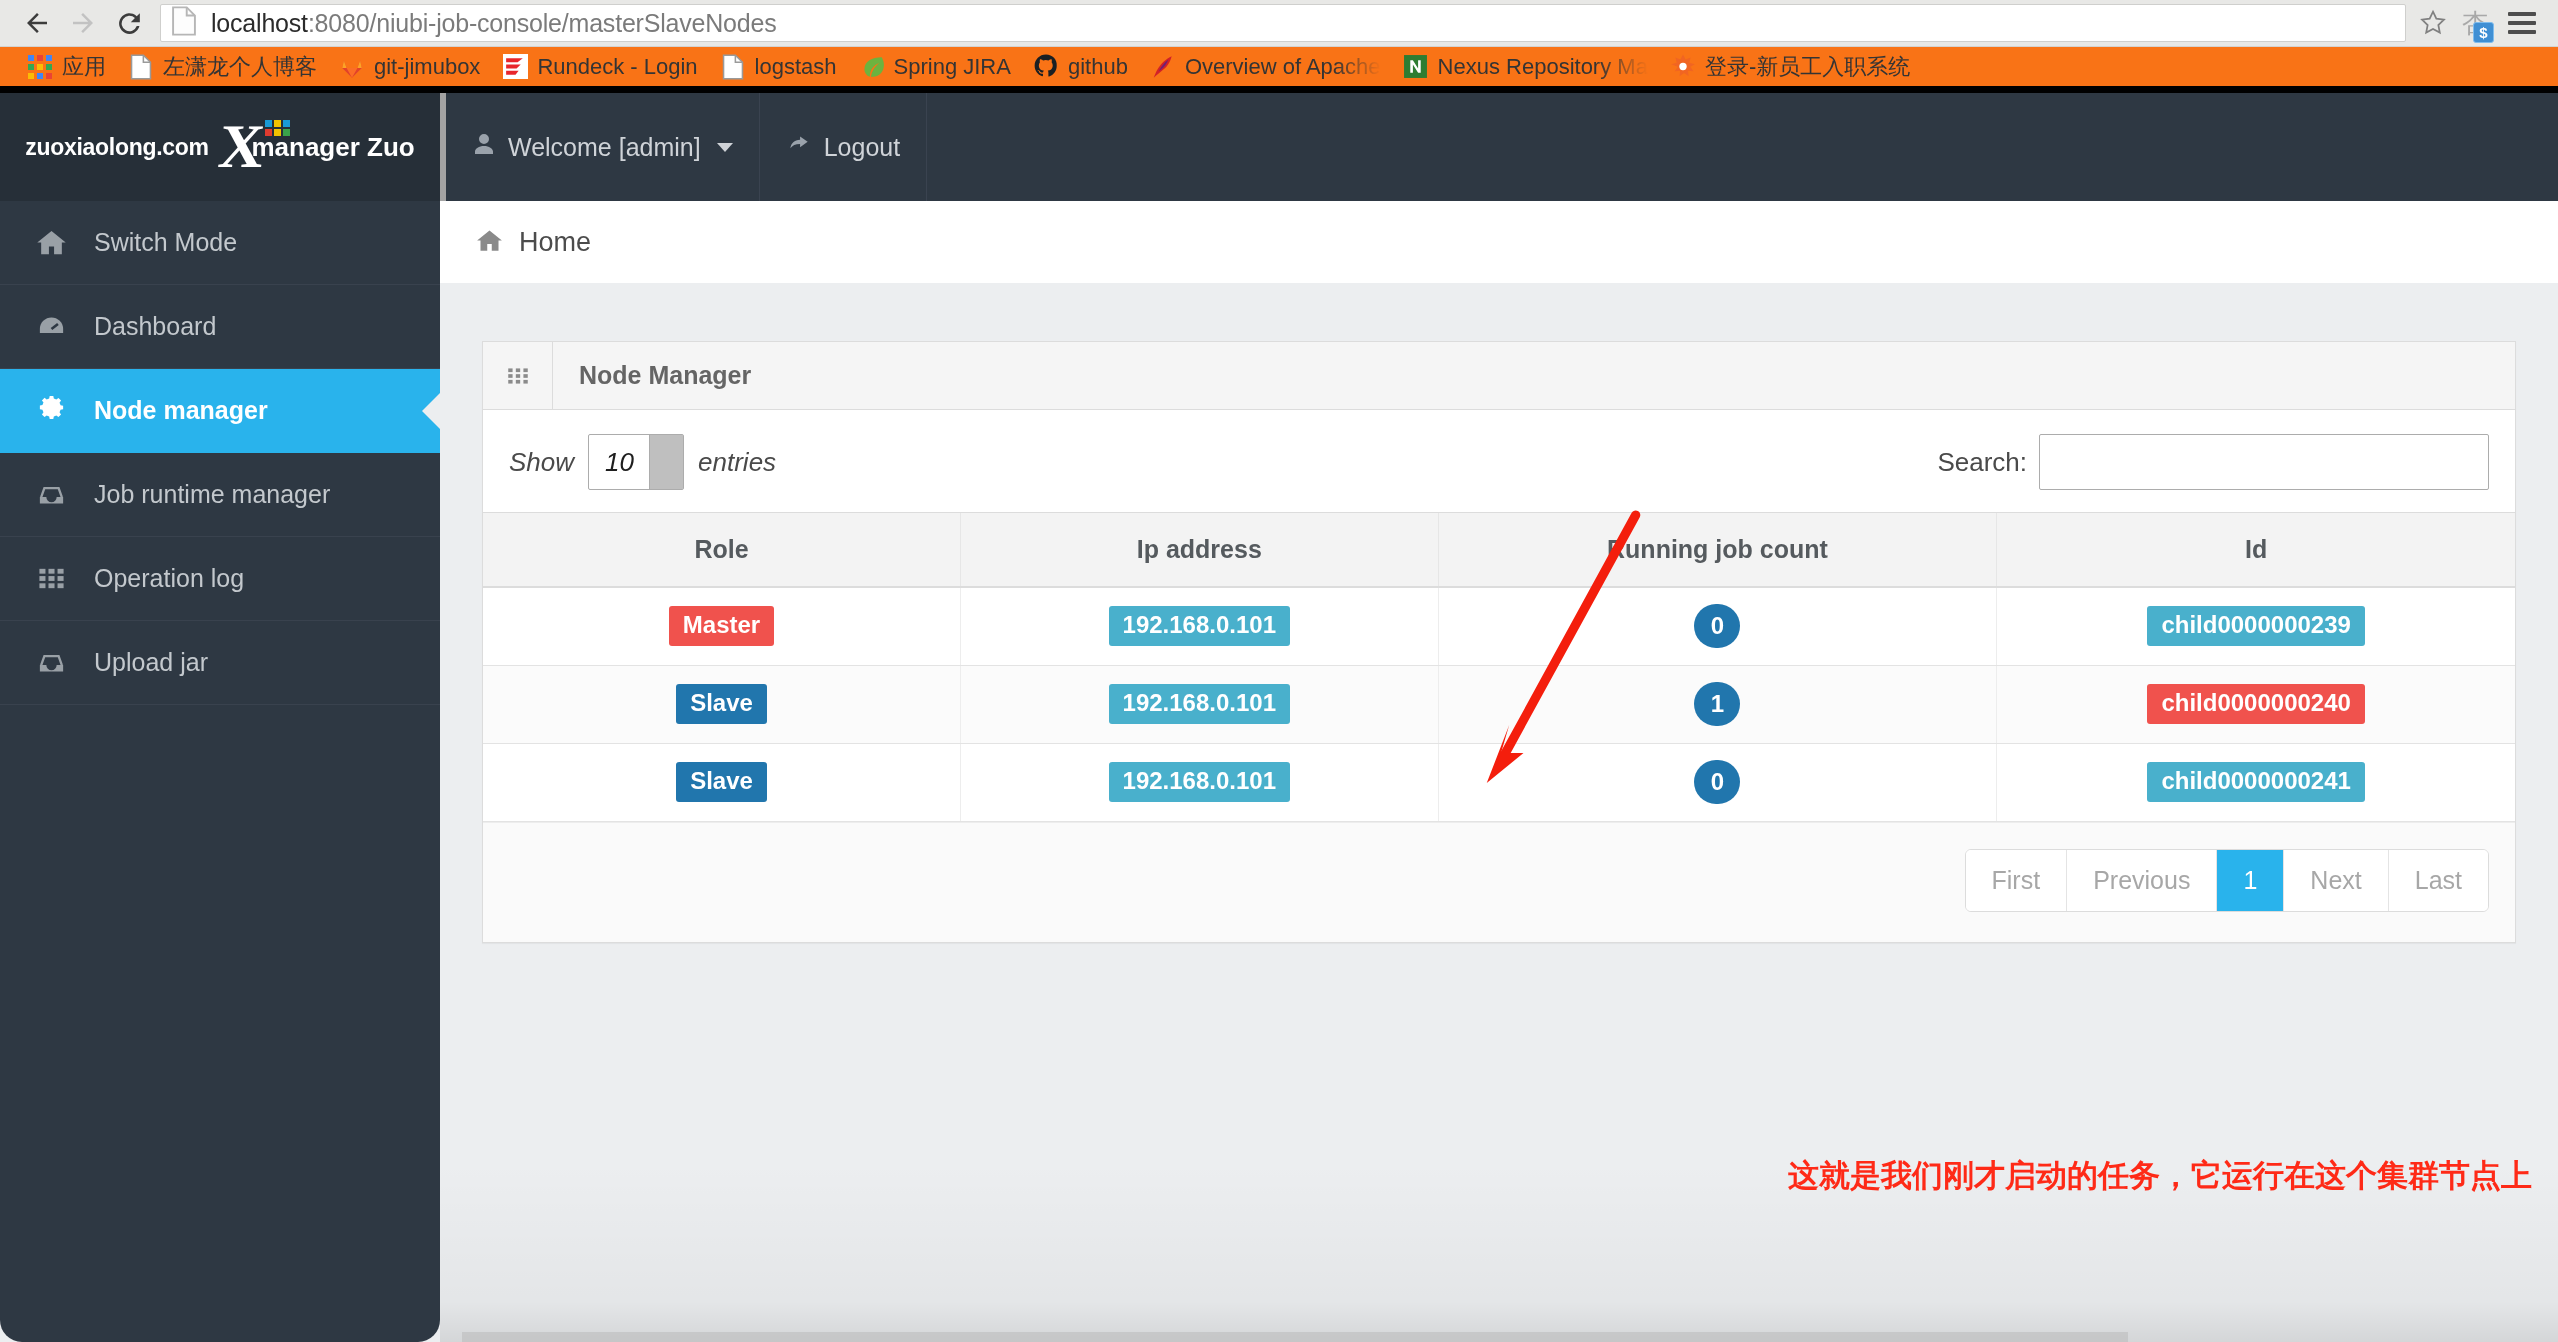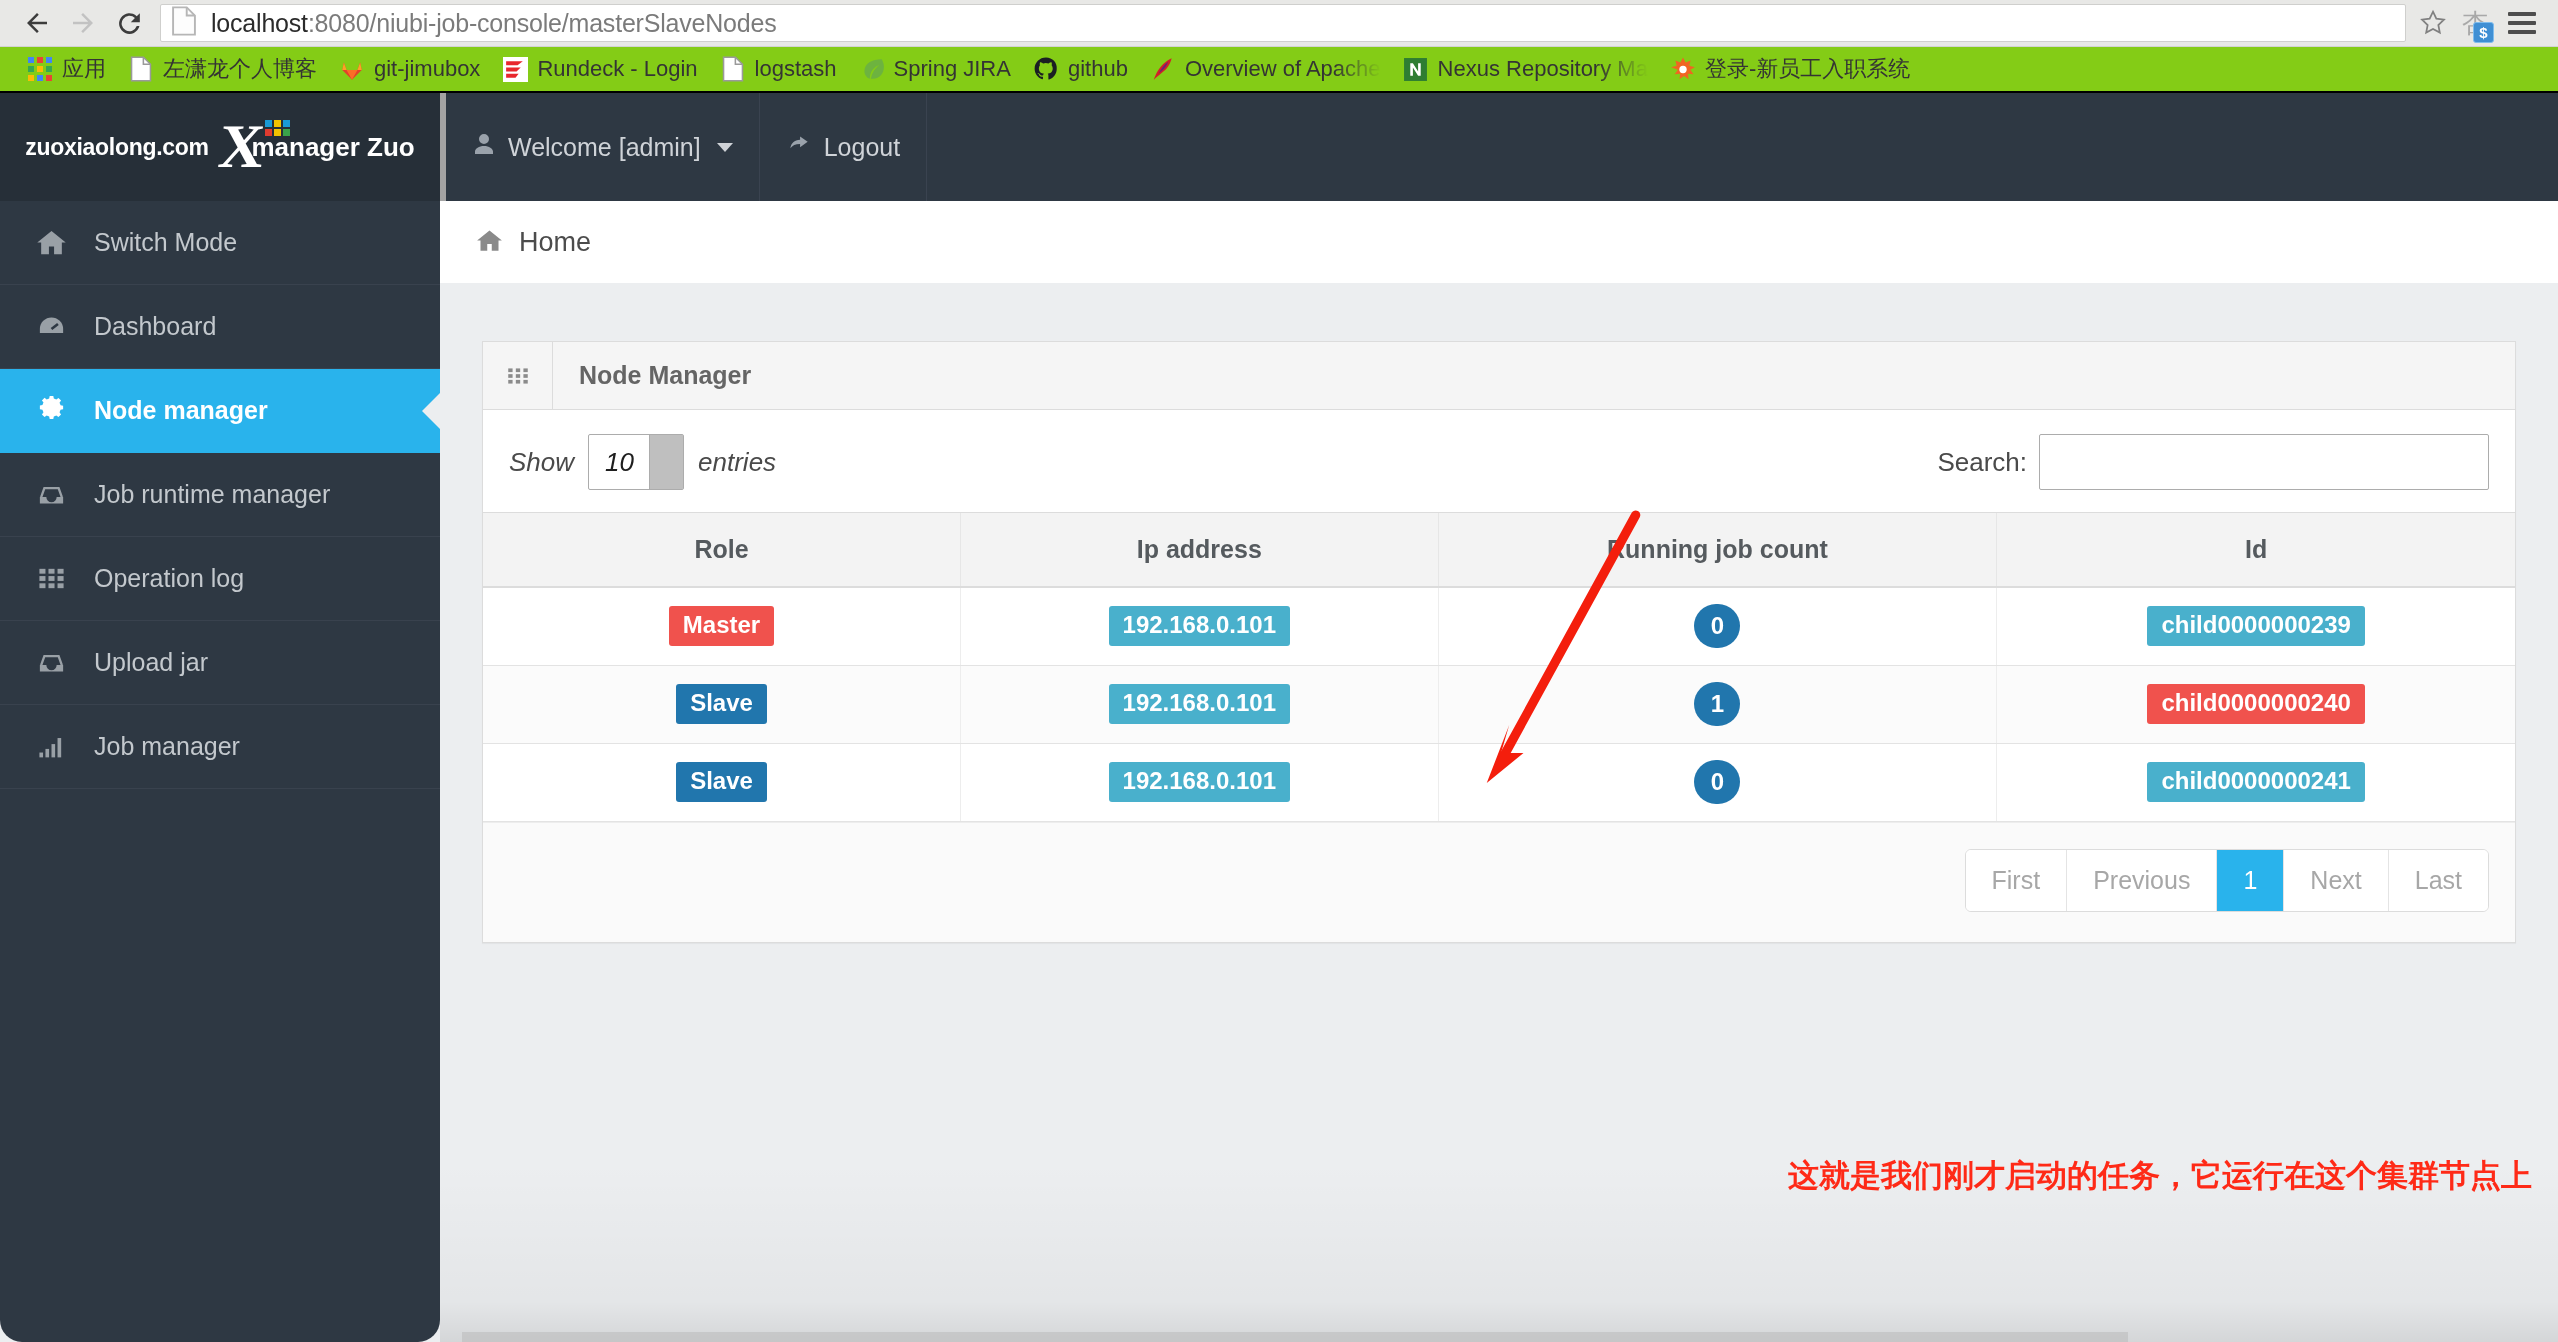--- a/index.html
+++ b/index.html
@@ -43,22 +43,22 @@
     background:#3f8fd4; border-radius:3px; color:#fff; font-size:15px;
     display:flex; align-items:center; justify-content:center; font-weight:bold;
     border:1px solid #7fbdee;
   }
   .hamburger { width:44px; height:42px; display:flex; flex-direction:column;
      justify-content:center; align-items:center; gap:5px; margin-left:4px; }
   .hamburger i { display:block; width:28px; height:4px; background:#4d4d4d; border-radius:1px; }
 
   
   .bookmarks-row {
-    height:46px; background:#84cc16; display:flex; align-items:center;
-    padding-left:16px; gap:0px; border-bottom:2px solid #000000; overflow:hidden;
+    height:46px; background:#f97316; display:flex; align-items:center;
+    padding-left:16px; gap:0px; border-bottom:7px solid #000000; overflow:hidden;
   }
   .bm {
     display:flex; align-items:center; height:34px; padding:0 11px;
     font-size:22px; color:#343434; white-space:nowrap; gap:9px; flex:0 0 auto;
   }
   .bm-label { overflow:hidden; }
   .bm-label.fade { -webkit-mask-image: linear-gradient(to right, #000 76%, transparent 100%);
                     mask-image: linear-gradient(to right, #000 76%, transparent 100%); }
   .bm-ico { width:26px; height:26px; flex:0 0 auto; display:flex; align-items:center; justify-content:center; }
 
@@ -434,33 +434,20 @@
     <div class="nav-item">
       <span class="nav-ico">
         <svg width="31" height="31" viewBox="0 0 24 24">
           <path d="M3 14h5a4 4 0 0 0 8 0h5v5H3z" fill="currentColor"></path>
           <path d="M4 14l2.5-7h11L20 14" fill="none" stroke="currentColor" stroke-width="1.8"></path>
         </svg>
       </span>
       <span>Upload jar</span>
     </div>
 
-    <div class="nav-item">
-      <span class="nav-ico">
-        <svg width="29" height="29" viewBox="0 0 24 24">
-          <g fill="currentColor">
-            <rect x="2" y="17" width="3" height="4"></rect>
-              <rect x="7" y="14" width="3" height="7"></rect>
-            <rect x="12" y="10" width="3" height="11"></rect>
-              <rect x="17" y="5" width="3" height="16"></rect>
-          </g>
-        </svg>
-      </span>
-      <span>Job manager</span>
-    </div>
   </div>
 
   <div class="main">
 
     <div class="topbar">
       <div class="topbar-item">
         <span>
           <svg width="24" height="24" viewBox="0 0 24 24">
               <path d="M12 12a5 5 0 1 0 0-10 5 5 0 0 0 0 10zm0 2c-5 0-9 2.5-9 5.5V22h18v-2.5c0-3-4-5.5-9-5.5z" fill="#9aa2ab"></path>
             </svg>

